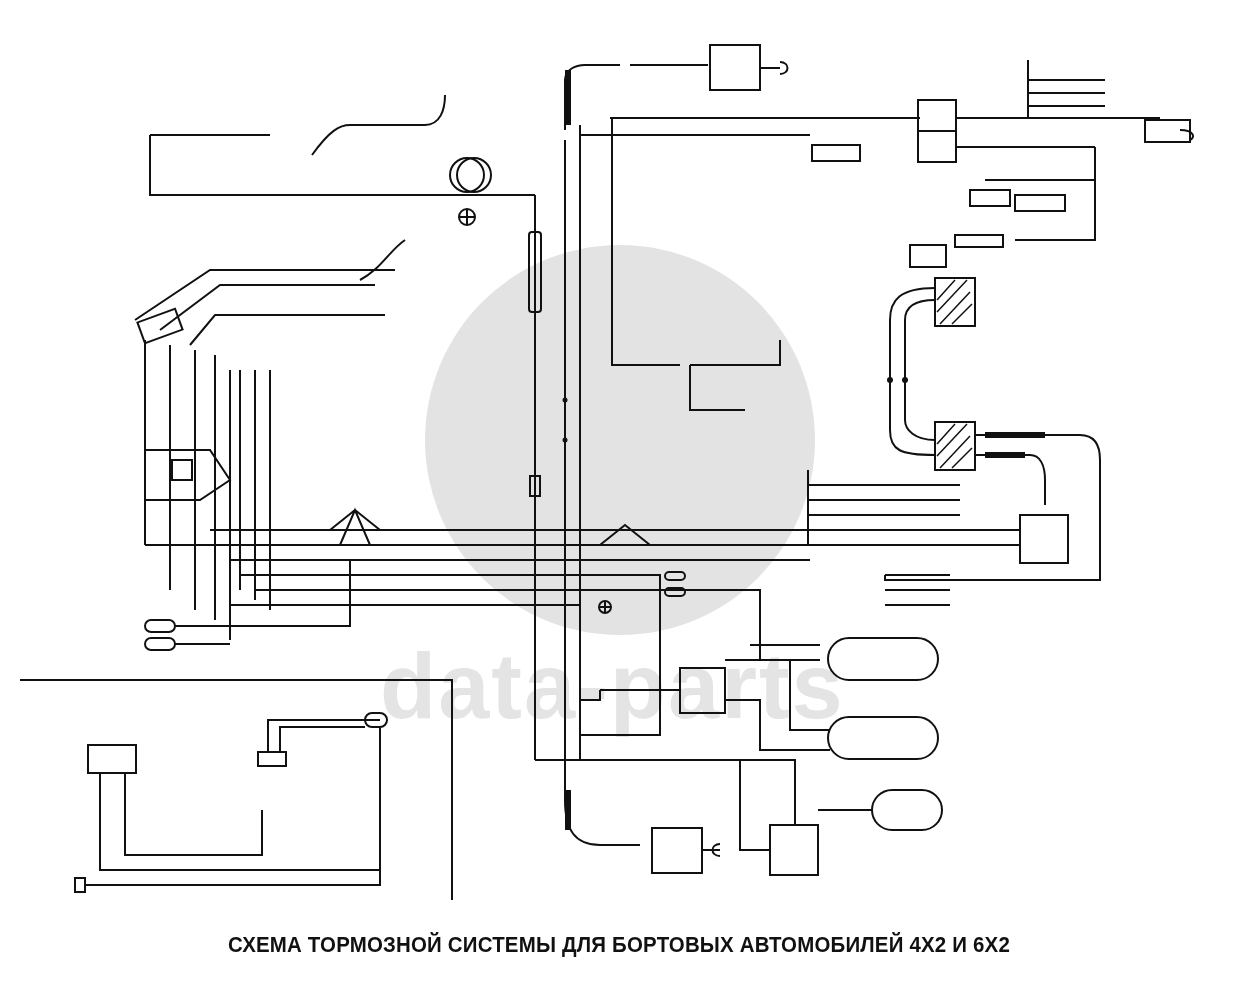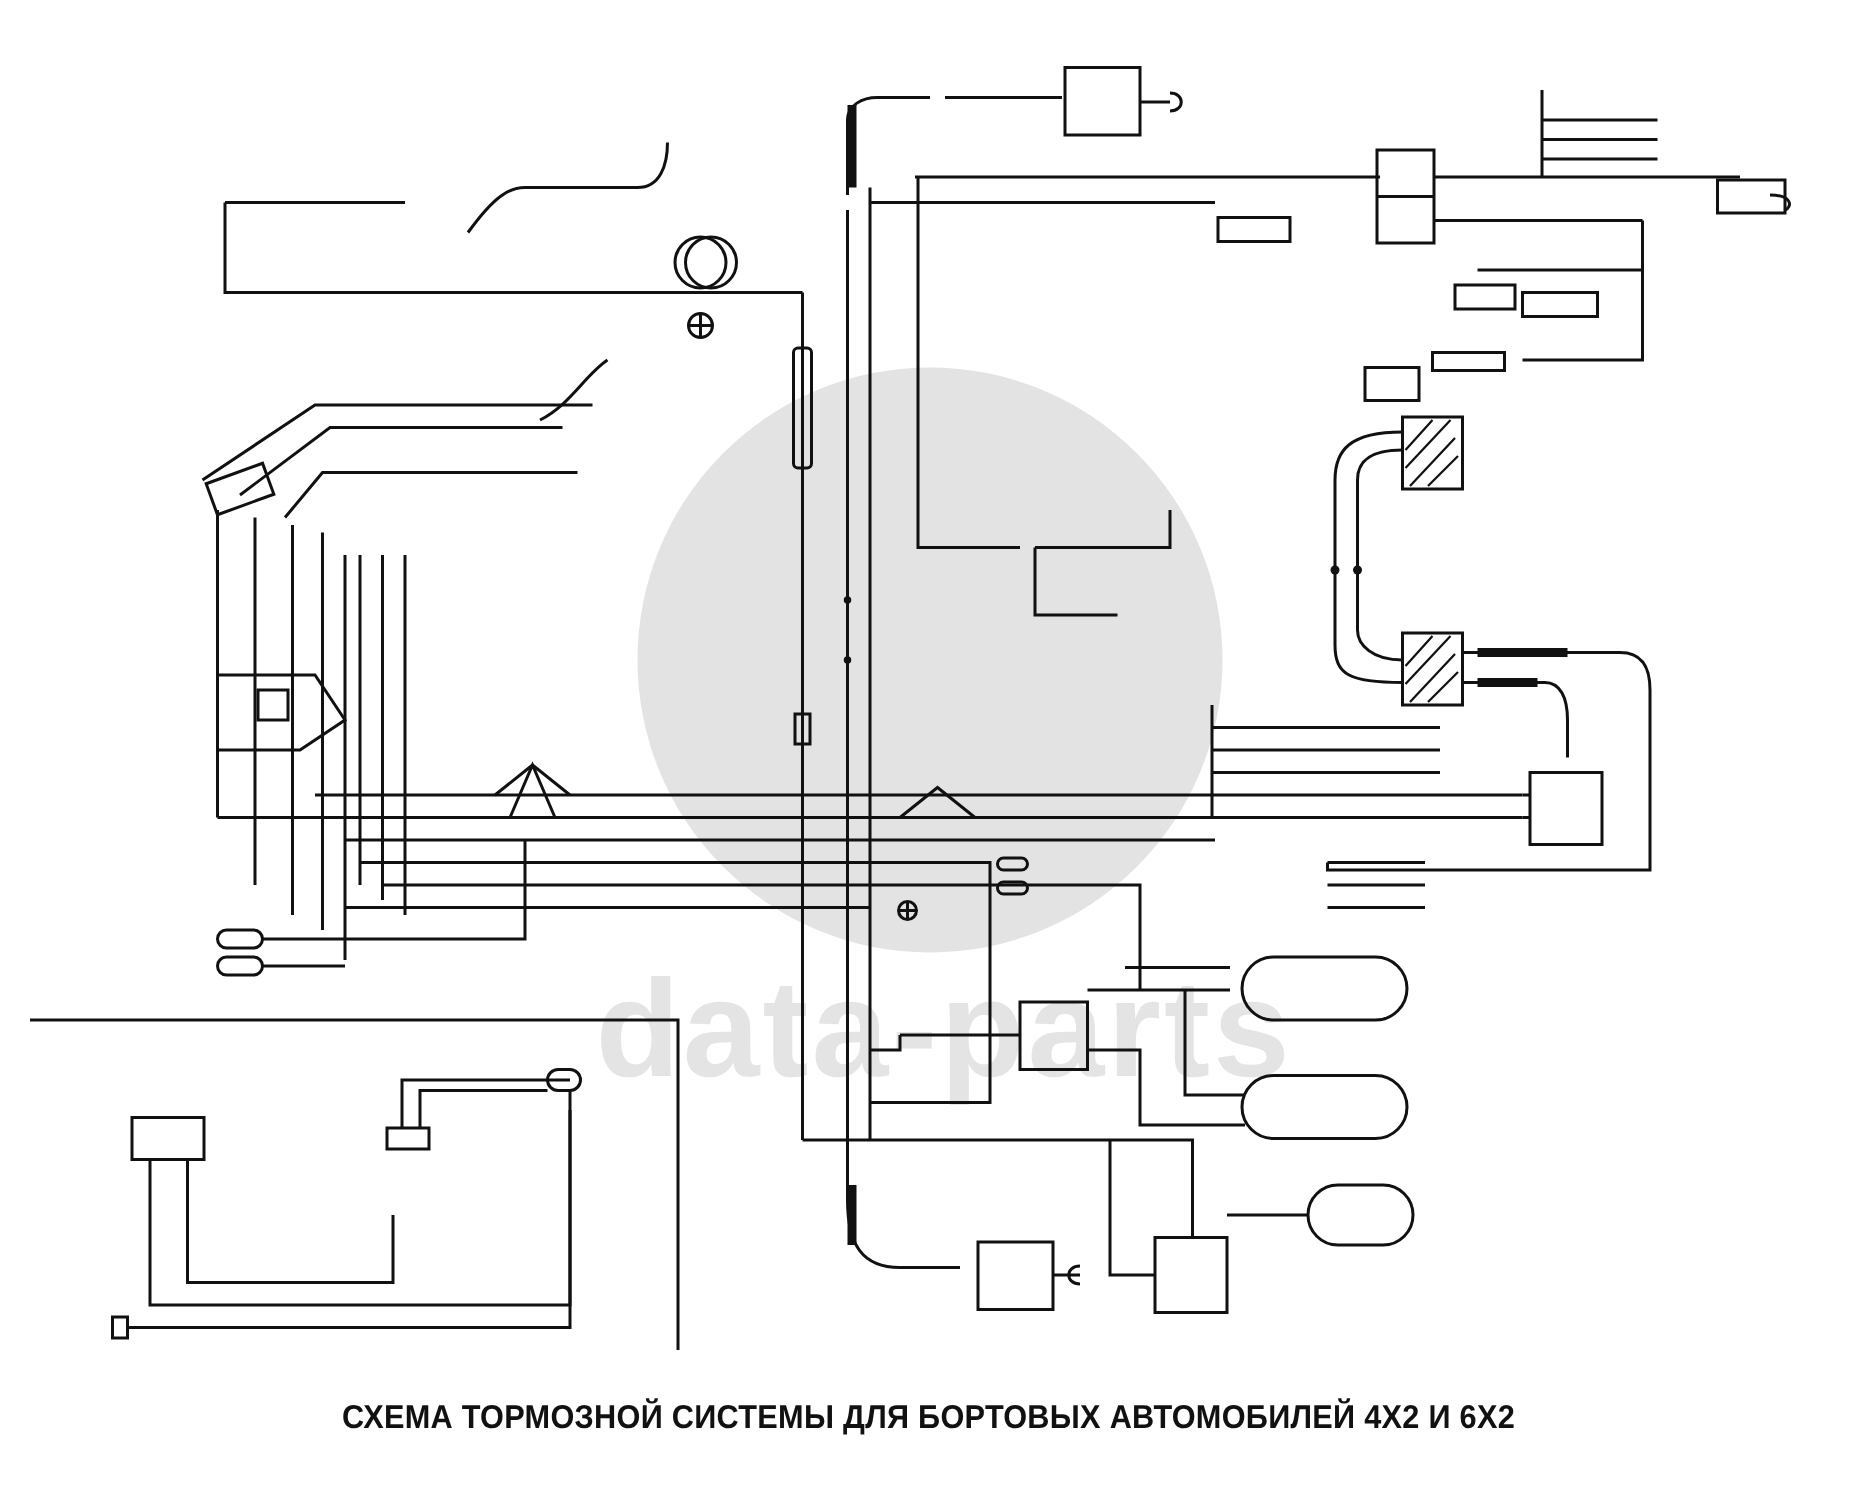--- a/index.html
+++ b/index.html
@@ -1,20 +1,20 @@
 <!DOCTYPE html>
 <html><head>
 <meta charset="utf-8">
 <style>
   html, body { margin: 0; padding: 0; background: #ffffff; }
   body { width: 1238px; height: 997px; position: relative; overflow: hidden; font-family: "Liberation Sans", sans-serif; }
   #diagram { position: absolute; left: 0; top: 0; width: 1238px; height: 997px; }
   .wm { position: absolute; pointer-events: none; }
   .wm-circle { left: 425px; top: 245px; width: 390px; height: 390px; border-radius: 50%; background: #e3e3e3; }
-  .wm-text { left: 380px; top: 640px; font-family: "Liberation Sans", sans-serif; font-size: 92px; font-weight: bold; color: #e4e4e4; letter-spacing: 2px; line-height: 1; margin-left: 17px; }
+  .wm-text { left: 380px; top: 640px; font-family: "Liberation Sans", sans-serif; font-size: 92px; font-weight: bold; color: #e4e4e4; letter-spacing: 2px; line-height: 1; }
   .caption { position: absolute; left: 0; width: 1238px; top: 932px; text-align: center; font-family: "Liberation Sans", sans-serif; font-weight: bold; font-size: 22px; color: #111; letter-spacing: 0.2px; transform: scaleX(0.93); }
 </style>
 </head>
 <body>
 
 <div class="wm wm-circle"></div>
 <div class="wm wm-text">data-parts</div>
 
 <svg id="diagram" viewBox="0 0 1238 997" xmlns="http://www.w3.org/2000/svg">
   <g fill="none" stroke="#111" stroke-width="2">

